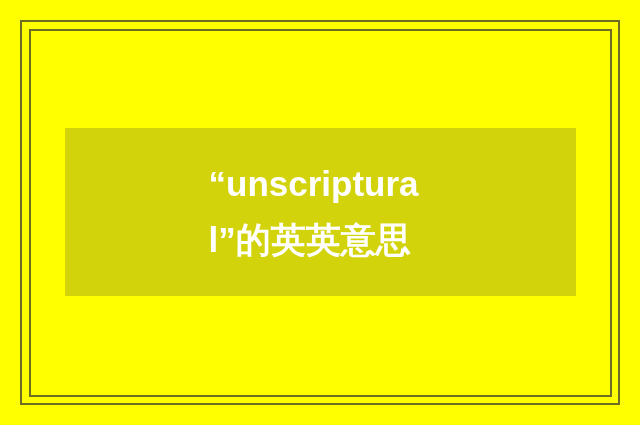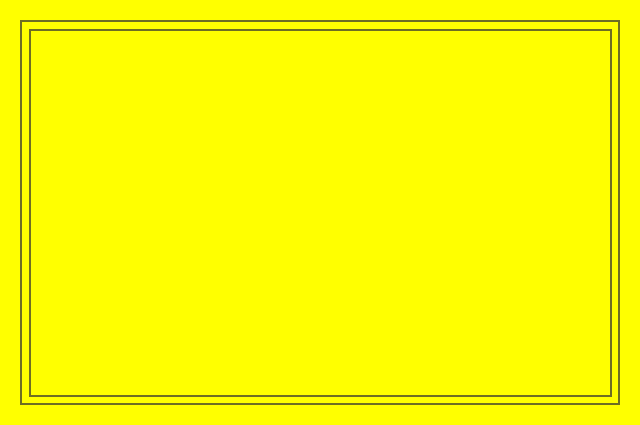--- a/index.html
+++ b/index.html
@@ -77,14 +77,17 @@
   }
 </style>
 </head>
 <body style="background: rgb(255, 255, 0);">
 
 <div id="card" style="background: rgb(255, 255, 0);">
 
   <div id="frame-outer" style="border-color: rgb(110, 110, 35);"></div>
   <div id="frame-inner" style="border-color: rgb(110, 110, 35);"></div>
 
+  <div id="title-panel" style="background: rgb(211, 211, 12);">
+    <div id="title-text" style="color: rgb(255, 255, 255);">“unscriptural”的英英意思</div>
+  </div>
 
 </div>
 
 </body></html>

